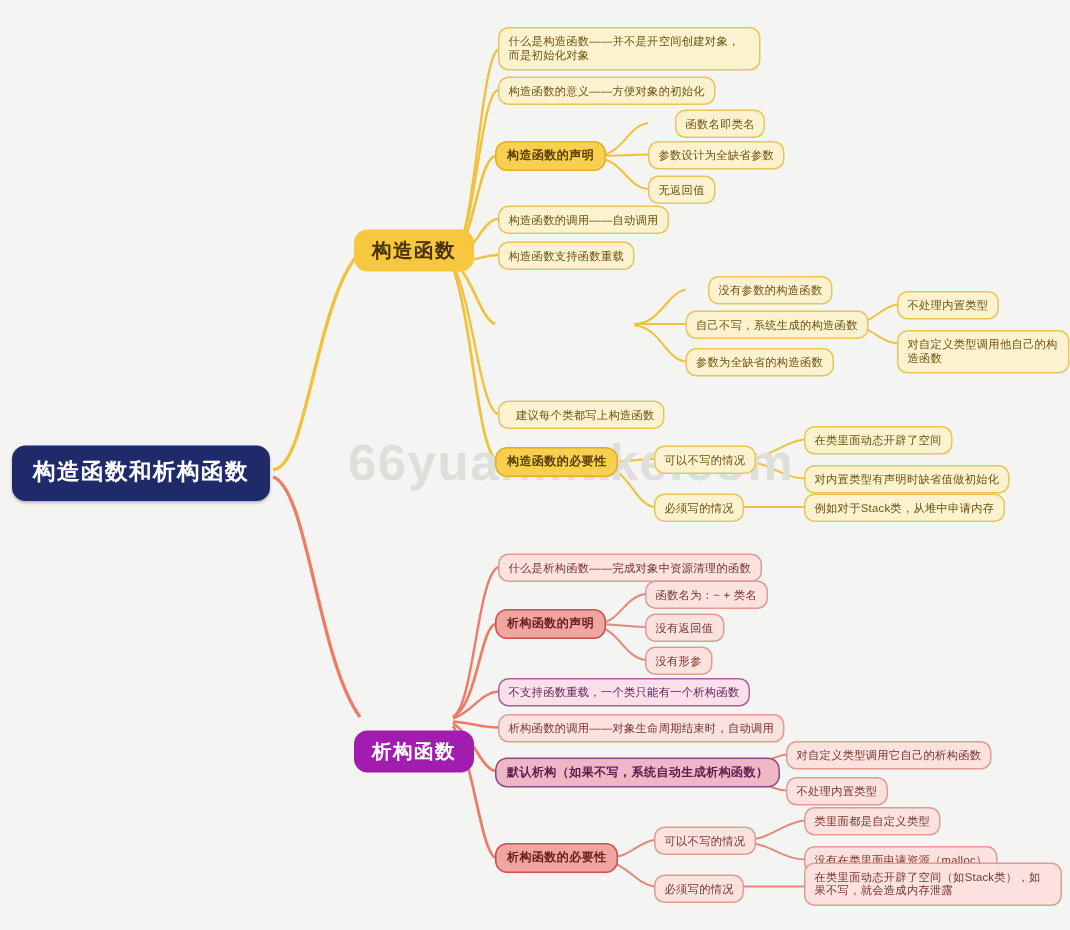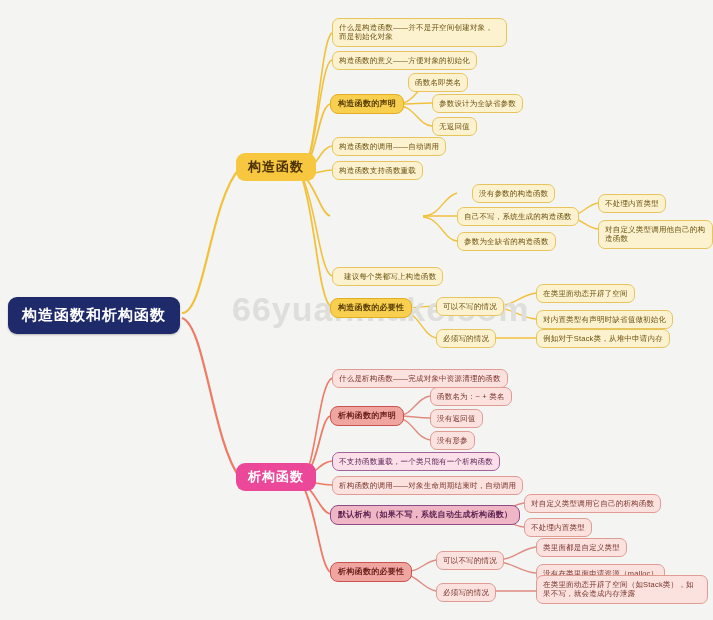--- a/index.html
+++ b/index.html
@@ -39,21 +39,21 @@
   }
 
   
   .n-l1{
     border-radius:9px;
     font-size:13px;font-weight:700;
     padding:6px 12px;letter-spacing:1px;
     color:#4a3205;
   }
   .n-l1.yellow{background:#f7c73f;}
-  .n-l1.red{background:#ec4899;color:#ffffff;}
+  .n-l1.red{background:#a21caf;color:#ffffff;margin-top:24px;}
 
   
   .n-strong{
     border-radius:8px;
     font-size:8px;font-weight:700;
     padding:4px 7px;
     letter-spacing:.3px;
   }
   .n-strong.yellow{background:#f8cf4e;border:1px solid #e3ae22;color:#5a3f06;}
   .n-strong.red{background:#f0a5a0;border:1px solid #c9544f;color:#6b1f1b;}
@@ -135,21 +135,21 @@
 
   <div class="node n-root" style="left:8px;top:297px;">构造函数和析构函数</div>
 
   <div class="node n-l1 yellow" style="left:236px;top:153px;">构造函数</div>
 
   <div class="node n-leaf yellow" style="left:332px;top:18px;width:175px;">什么是构造函数——并不是开空间创建对象，而是初始化对象</div>
 
   <div class="node n-leaf yellow" style="left:332px;top:51px;">构造函数的意义——方便对象的初始化</div>
 
   <div class="node n-strong yellow" style="left:330px;top:94px;">构造函数的声明</div>
-  <div class="node n-leaf yellow" style="left:408px;top:73px;">函数名即类名</div>
+  <div class="node n-leaf yellow" style="left:450px;top:73px;">函数名即类名</div>
   <div class="node n-leaf yellow" style="left:432px;top:94px;">参数设计为全缺省参数</div>
   <div class="node n-leaf yellow" style="left:432px;top:117px;">无返回值</div>
 
   <div class="node n-leaf yellow" style="left:332px;top:137px;">构造函数的调用——自动调用</div>
   <div class="node n-leaf yellow" style="left:332px;top:161px;">构造函数支持函数重载</div>
 
   <div class="node n-leaf yellow" style="left:472px;top:184px;">没有参数的构造函数</div>
   <div class="node n-leaf yellow" style="left:457px;top:207px;">自己不写，系统生成的构造函数</div>
   <div class="node n-leaf yellow" style="left:598px;top:194px;">不处理内置类型</div>
   <div class="node n-leaf yellow" style="left:598px;top:220px;">对自定义类型调用他自己的构造函数</div>

